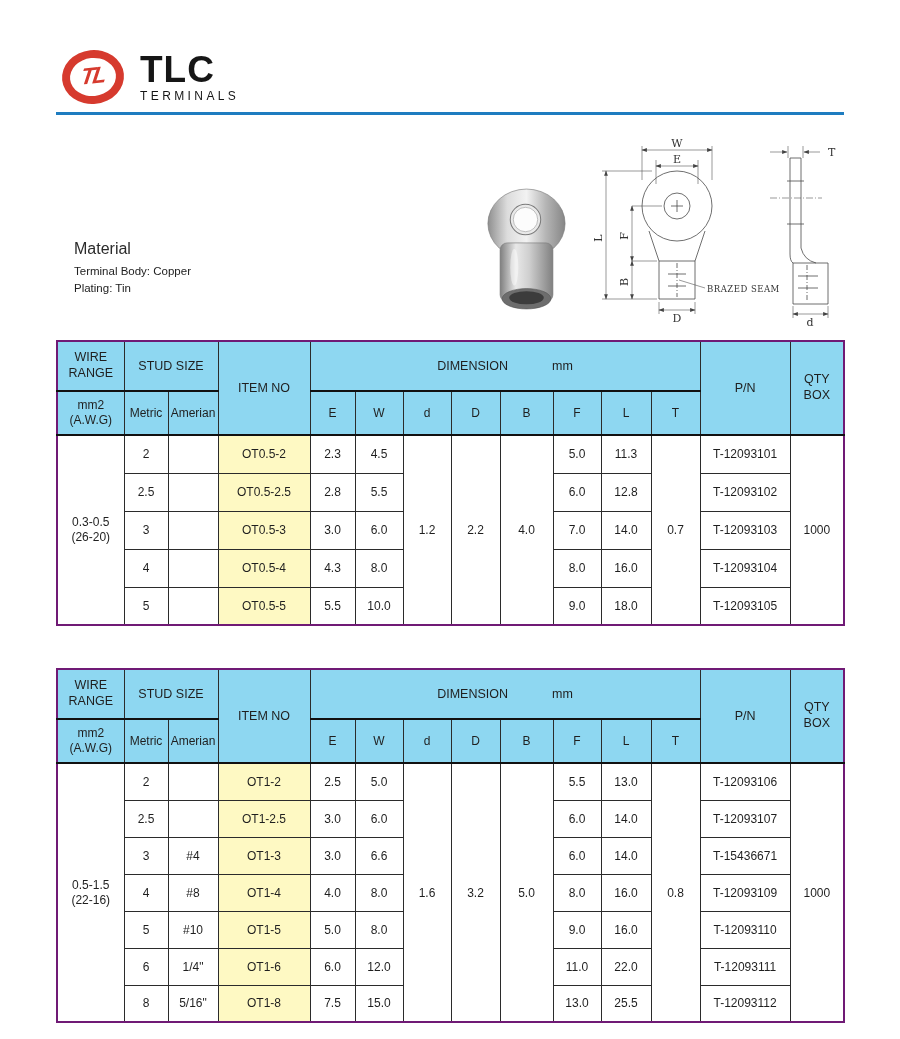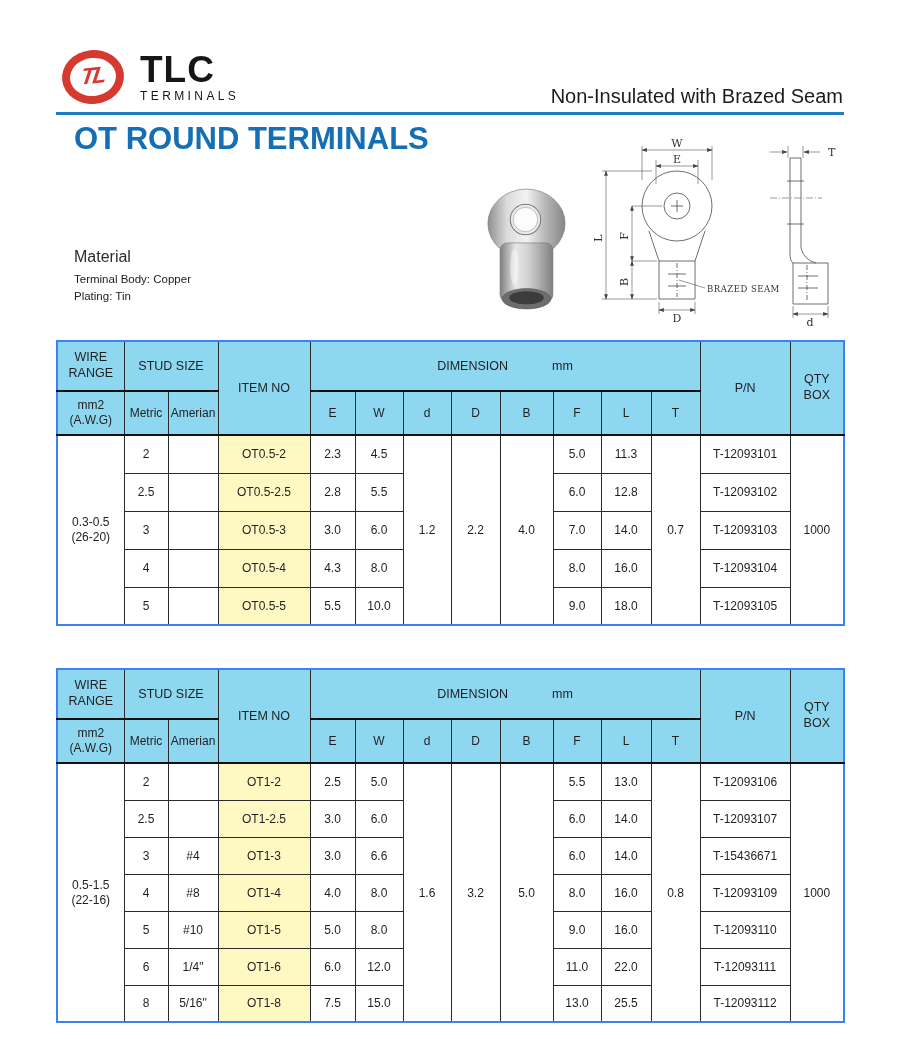--- a/index.html
+++ b/index.html
@@ -14,34 +14,34 @@
   .emblem span { position:absolute; left:50%; top:50%; transform:translate(-50%,-54%) skewX(-14deg);
                  font-style:italic; font-weight:900; font-size:23px; color:#d63a2e; letter-spacing:-2px; }
   .brandtext { margin-left:16px; padding-top:2px; }
   .brand-name { font-size:37px; font-weight:800; letter-spacing:1px; color:#161616; line-height:0.95; }
   .brand-sub { font-size:12px; font-weight:400; letter-spacing:3.4px; color:#161616; margin-top:2px; }
   .tagline { position:absolute; right:57px; top:85px; font-size:20px; color:#1c1c1c; }
   .rule { position:absolute; left:56px; top:112px; width:788px; height:3px; background:#1e7cc0; }
   .page-title { position:absolute; left:74px; top:121px; font-size:31px; font-weight:700; color:#146fb4; }
 
   
-  .material { position:absolute; left:74px; top:248px; }
+  .material { position:absolute; left:74px; top:240px; }
   .material-h { font-size:16px; color:#2b2b2b; margin-bottom:5px; }
   .material-l { font-size:11.5px; color:#222; line-height:1.5; }
 
   
   .photo   { position:absolute; left:479px; top:186px; }
   .frontdw { position:absolute; left:592px; top:136px; }
   .sidedw  { position:absolute; left:760px; top:136px; }
   .dw line, .dw path, .dw rect, .dw circle { vector-effect:non-scaling-stroke; }
   .dw text { font-family:"DejaVu Serif", serif; fill:#333; }
 
   
   table.spec { position:absolute; left:56px; width:788px; border-collapse:collapse;
-               table-layout:fixed; background:#fff; border:2px solid #3b82f6; }
+               table-layout:fixed; background:#fff; border:2px solid #701a75; }
   .spec th, .spec td { border:1px solid #2b2b2b; text-align:center; vertical-align:middle;
                        padding:0; color:#1f1f1f; overflow:hidden; }
   .spec th { background:#8ed7f1; font-weight:400; font-size:12.5px; }
   .spec tr.h1 th { height:50px; }
   .spec tr.h2 th { height:44px; font-size:12px; border-bottom:2px solid #111; }
   .spec th.bb2, .spec th[rowspan="2"] { border-bottom:2px solid #111; }
   .spec tbody td { height:38px; font-size:12px; }
   .spec.t2 tbody td { height:37px; }
   .spec td.item { background:#fef9c3; }
   .twoline div { line-height:1.25; }
@@ -55,23 +55,21 @@
 
   <div class="logo">
     <div class="emblem">
       <span>TL</span>
     </div>
     <div class="brandtext">
       <div class="brand-name">TLC</div>
       <div class="brand-sub">TERMINALS</div>
     </div>
   </div>
-  <div class="tagline">Non-Insulated with Brazed Seam</div>
   <div class="rule"></div>
-  <div class="page-title">OT ROUND TERMINALS</div>
 
   <div class="material">
     <div class="material-h">Material</div>
     <div class="material-l">Terminal Body: Copper</div>
     <div class="material-l">Plating: Tin</div>
   </div>
 
   <svg class="photo" width="95" height="127" viewBox="0 0 92 125">
     <defs>
       <linearGradient id="mh" x1="0" y1="0" x2="1" y2="0">

